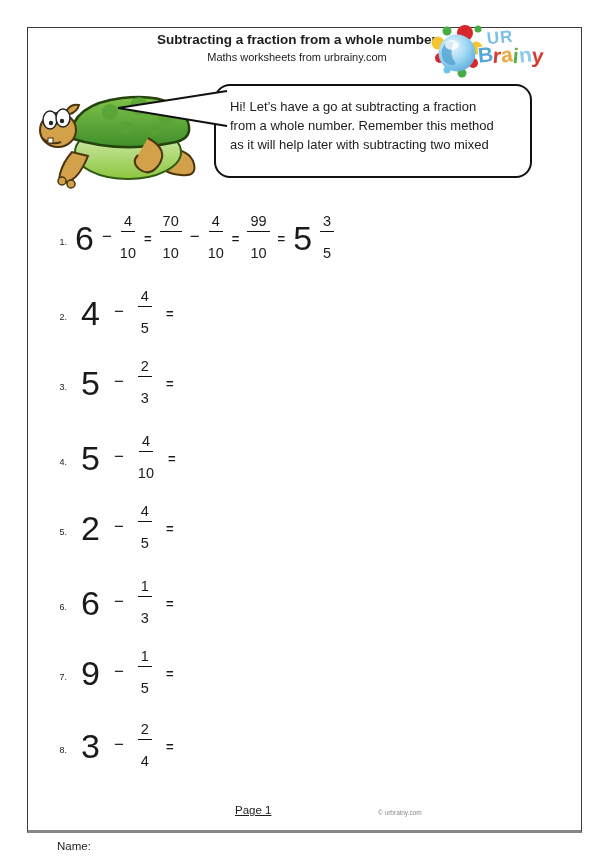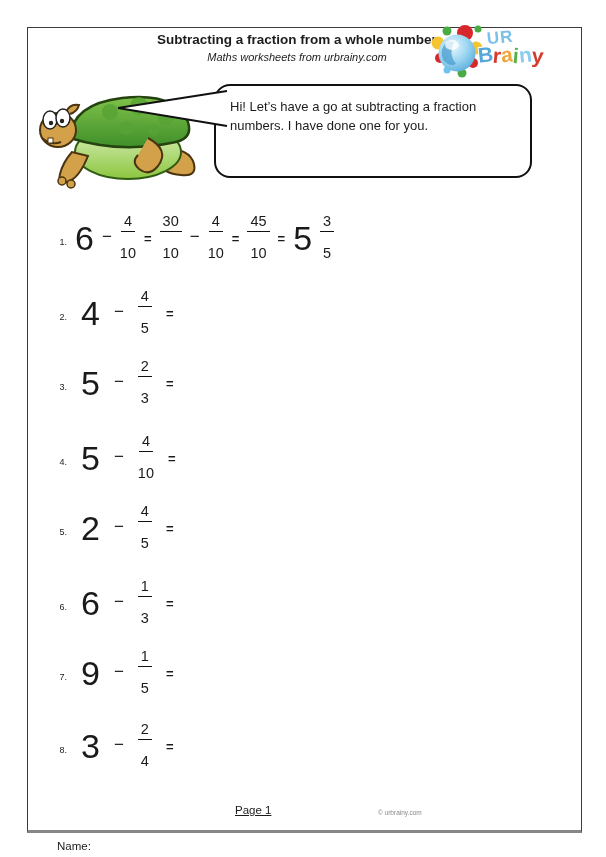--- a/index.html
+++ b/index.html
@@ -1,20 +1,20 @@
 <!DOCTYPE html>
 <html><head>
 <meta charset="utf-8">
 <style>
   html,body{margin:0;padding:0;background:#fff;}
   body{width:606px;height:857px;position:relative;font-family:"Liberation Sans",sans-serif;color:#1c1c1c;overflow:hidden;}
   .page-border{position:absolute;left:27px;top:27px;width:553px;height:802px;border:1px solid #3c3c3c;border-bottom:3px solid #878787;background:#fff;}
   
   .hdr-title{position:absolute;left:27px;top:32px;width:540px;text-align:center;font-size:13.5px;font-weight:bold;}
-  .hdr-sub{position:absolute;left:27px;top:51px;width:540px;text-align:center;font-size:11px;font-style:italic;}
+  .hdr-sub{position:absolute;left:27px;top:51px;width:540px;text-align:center;font-size:11px;}
   
   .logo{position:absolute;left:430px;top:23px;width:152px;height:60px;}
   .logo svg{position:absolute;left:0;top:0;}
   .logo-ur{position:absolute;left:57px;top:5px;font-size:17px;font-weight:bold;letter-spacing:1px;transform:rotate(-6deg);
     text-shadow:-1px -1px 0 #fff,1px -1px 0 #fff,-1px 1px 0 #fff,1px 1px 0 #fff,0 2px 0 #fff;}
   .logo-brainy{position:absolute;left:48px;top:20px;font-size:21px;font-weight:bold;white-space:nowrap;
     text-shadow:-1px -1px 0 #fff,1px -1px 0 #fff,-1px 1px 0 #fff,1px 1px 0 #fff,0 2px 0 #fff;}
   .logo-brainy .ll{display:inline-block;}
   .logo-brainy .ll:nth-child(odd){transform:rotate(-6deg);}
   .logo-brainy .ll:nth-child(even){transform:rotate(5deg) translateY(1px);}
@@ -116,46 +116,47 @@
 
 <svg class="tail" width="116" height="46">
   <polygon points="115,5 6,22 115,40" fill="#ffffff"></polygon>
   <line x1="115" y1="5" x2="6" y2="22" stroke="#111" stroke-width="2"></line>
   <line x1="6" y1="22" x2="115" y2="40" stroke="#111" stroke-width="2"></line>
 </svg>
 
 <div class="bubble">
   <div>
       <div class="speech-line">Hi! Let’s have a go at subtracting a fraction</div>
-      <div class="speech-line">numbers. I have done one for you.</div>
+      <div class="speech-line">from a whole number. Remember this method</div>
+      <div class="speech-line">as it will help later with subtracting two mixed</div>
     </div>
 </div>
 
 <div class="problems">
     <div class="problem worked">
       <span class="pnum">1.</span>
       <span class="whole">6</span>
       <span class="op op-minus">−</span>
       <span class="frac">
         <span class="nu">4</span>
         <span class="de">10</span>
       </span>
       <span class="op op-eq">=</span>
       <span class="frac">
-        <span class="nu">30</span>
-        <span class="de">10</span>
-      </span>
-      <span class="op op-minus">−</span>
-      <span class="frac">
-        <span class="nu">4</span>
-        <span class="de">10</span>
-      </span>
-      <span class="op op-eq">=</span>
-      <span class="frac">
-        <span class="nu">45</span>
+        <span class="nu">70</span>
+        <span class="de">10</span>
+      </span>
+      <span class="op op-minus">−</span>
+      <span class="frac">
+        <span class="nu">4</span>
+        <span class="de">10</span>
+      </span>
+      <span class="op op-eq">=</span>
+      <span class="frac">
+        <span class="nu">99</span>
         <span class="de">10</span>
       </span>
       <span class="op op-eq">=</span>
       <span class="whole">5</span>
       <span class="frac">
         <span class="nu">3</span>
         <span class="de">5</span>
       </span>
     </div>
     <div class="problem">

